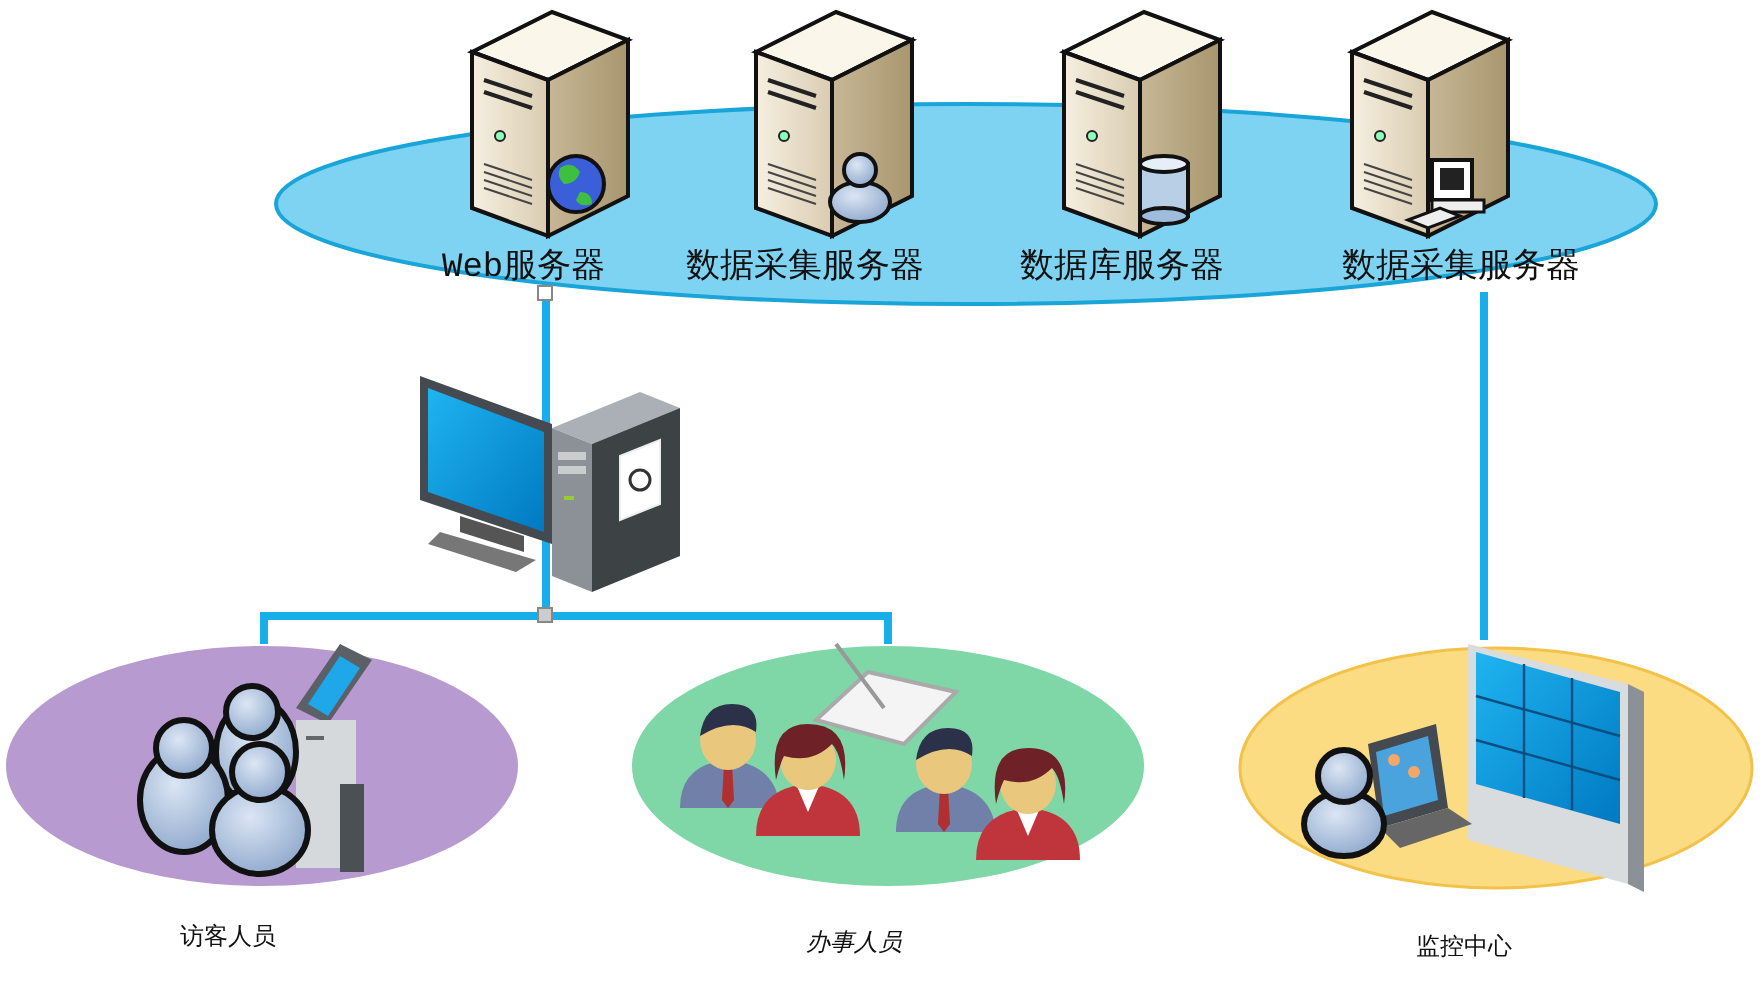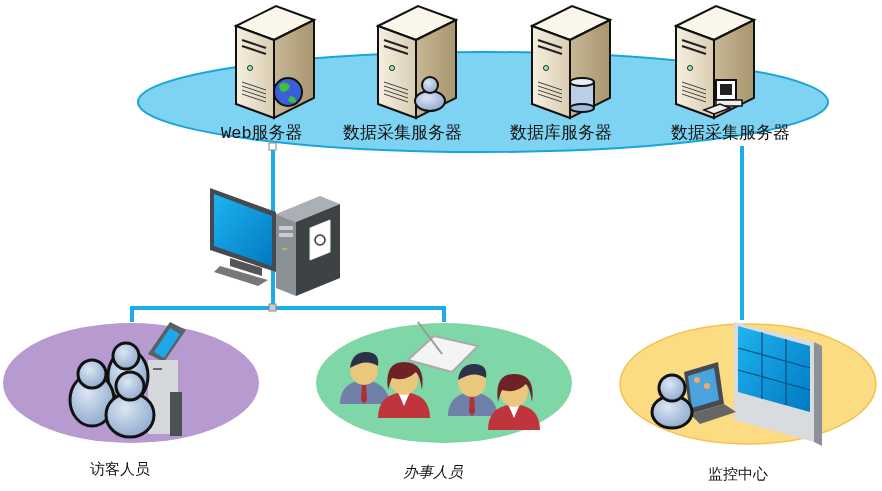--- a/index.html
+++ b/index.html
@@ -1,18 +1,18 @@
 <!DOCTYPE html>
 <html><head>
 <meta charset="utf-8">
 <style>
   html,body{margin:0;padding:0;background:#ffffff;}
   body{width:882px;height:491px;position:relative;overflow:hidden;font-family:"DejaVu Sans","Liberation Sans",sans-serif;}
   svg{position:absolute;left:0;top:0;}
-  .label{position:absolute;font-size:15px;color:#111;white-space:nowrap;text-align:center;}
+  .label{position:absolute;font-size:12px;color:#111;white-space:nowrap;text-align:center;}
   .srvlabel{top:121px;font-family:Liberation Mono, monospace;font-size:17px;letter-spacing:0px;}
 </style>
 </head>
 <body>
 
 <svg width="882" height="491" viewBox="0 0 882 491">
   <defs>
     <linearGradient id="srvFront" x1="0" x2="1" y1="0" y2="0">
       <stop offset="0" stop-color="#f6efe0"></stop>
       <stop offset="1" stop-color="#d9ccb1"></stop>

